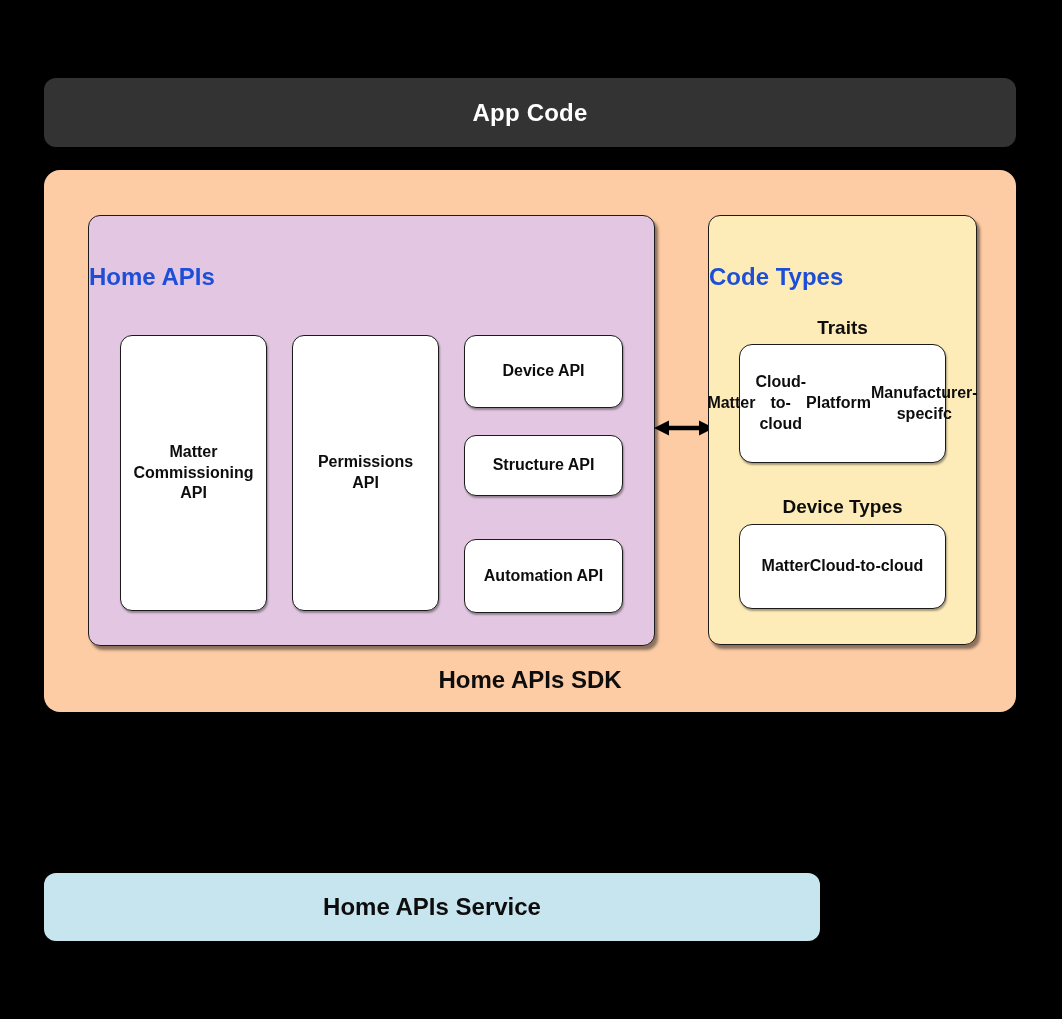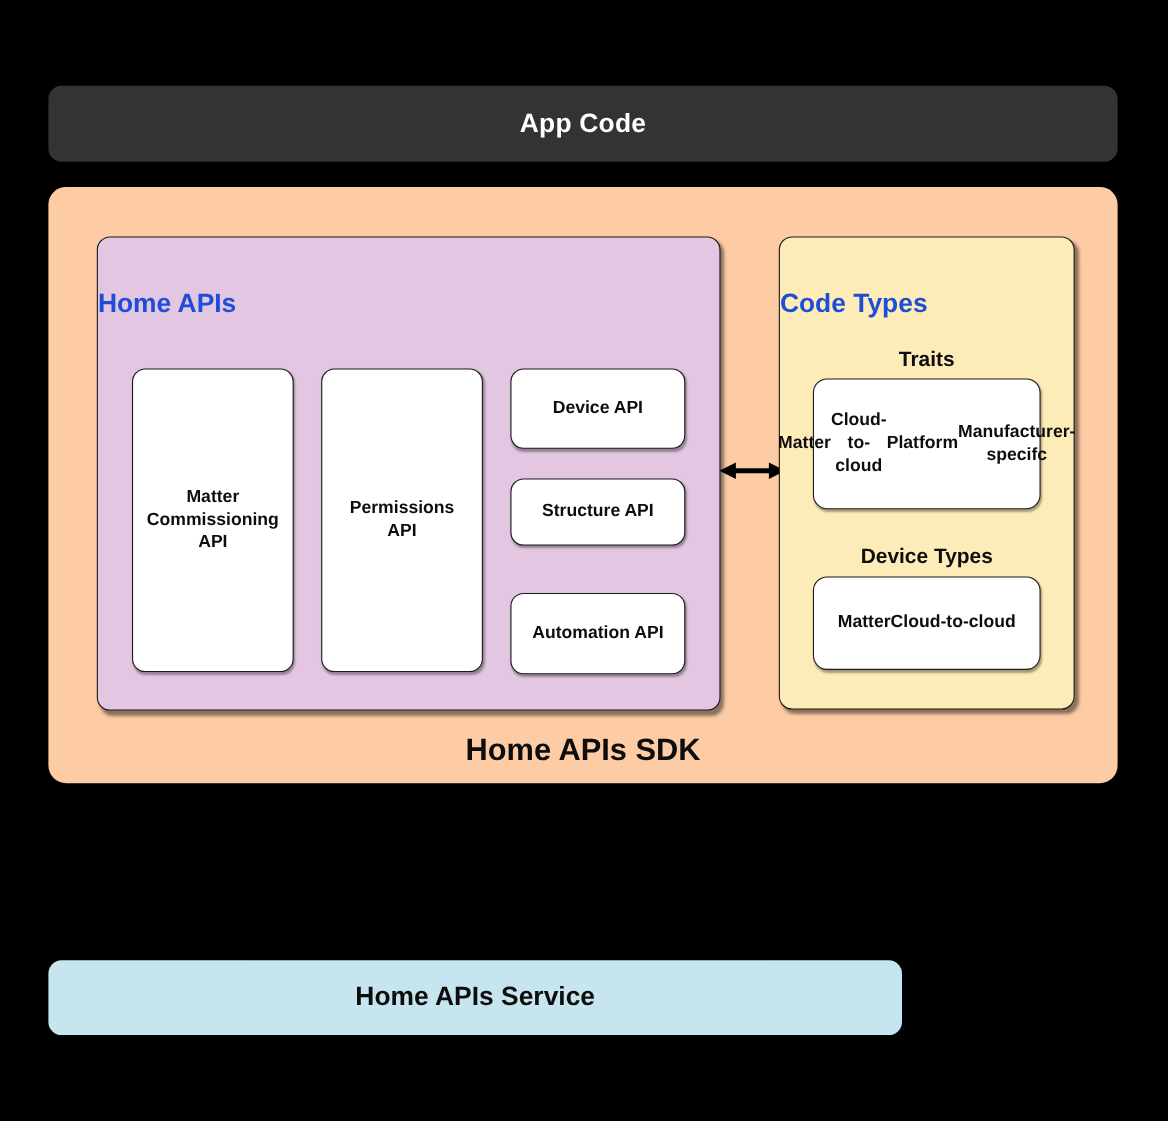--- a/index.html
+++ b/index.html
@@ -99,21 +99,21 @@
 
   .arrow {
     position: absolute;
     left: 610px; top: 247px;
   }
 
   .sdk-label {
     position: absolute;
     top: 496px; left: 0; width: 100%;
     text-align: center;
-    font-size: 28px;
+    font-size: 24px;
     color: #0d0d0d;
   }
 
   
   .service {
     left: 44px; top: 873px; width: 776px; height: 68px;
     background: #c7e5ef;
     border-radius: 12px;
     display: flex; align-items: center; justify-content: center;
     font-size: 24px;

